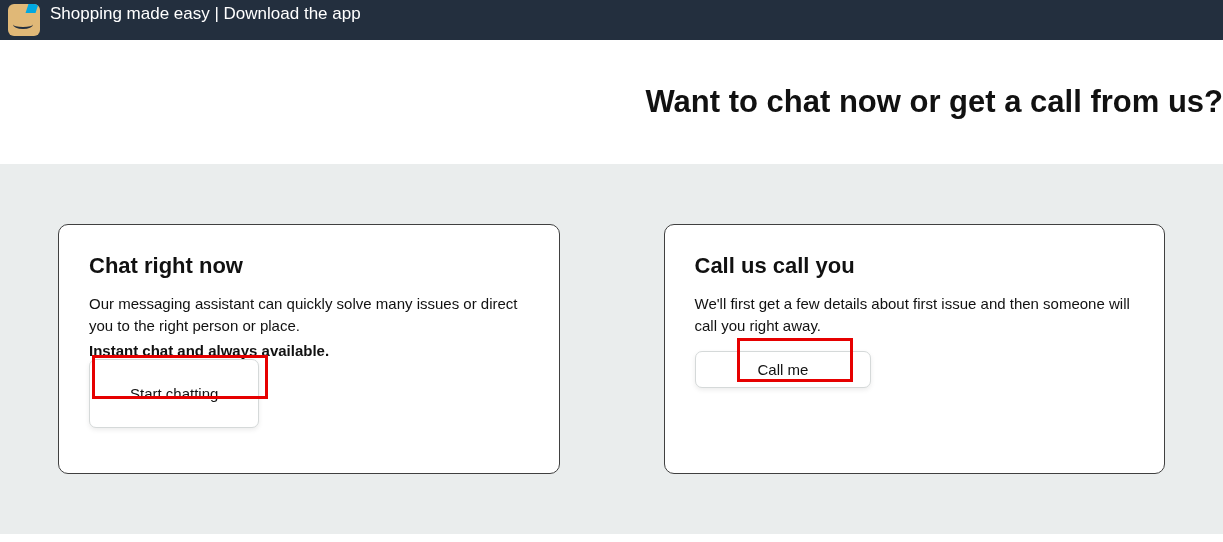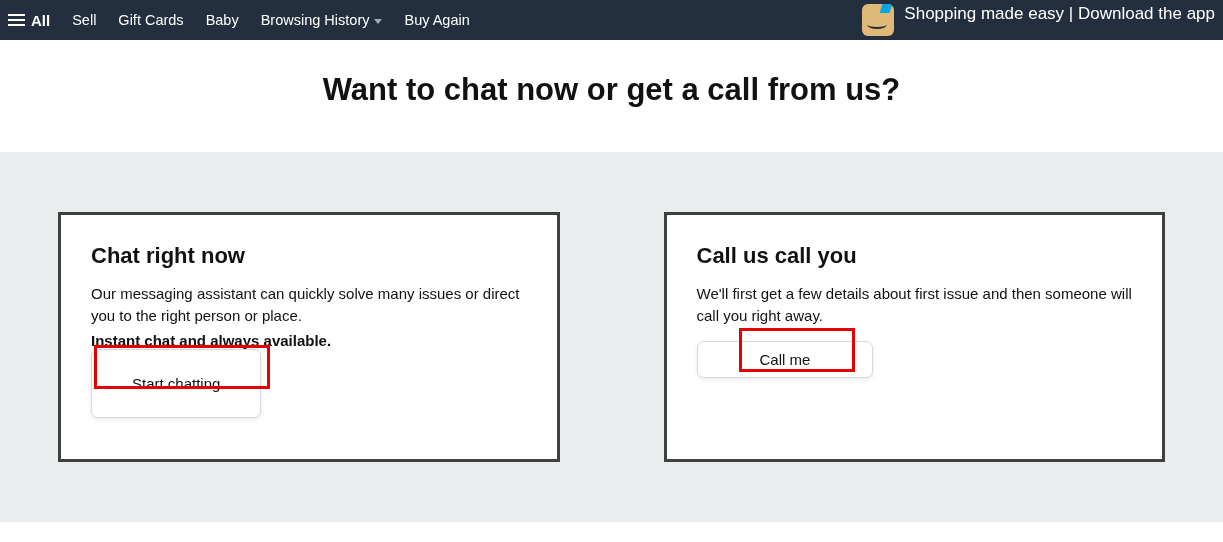--- a/index.html
+++ b/index.html
@@ -92,39 +92,39 @@
       height: 7px;
       border-bottom: 2.2px solid #232f3e;
       border-radius: 50%;
     }
     .app-text {
       font-size: 17px;
       color: #fff;
     }
     .hero-section {
       background: #fff;
-      text-align: center;
-      padding: 32px 0 44px 0;
+      text-align: right;
+      padding: 44px 0 44px 0;
     }
     .hero-title {
       font-size: 31px;
       font-weight: 700;
       color: #111;
     }
     .cards-section {
       background: #eaeded;
       padding: 60px 58px 60px 58px;
       display: flex;
       gap: 104px;
       min-height: 370px;
     }
     .card {
       background: #fff;
-      border: 3px solid #404040;
-      border-radius: 0;
+      border: 1px solid #404040;
+      border-radius: 10px;
       padding: 28px 30px 30px 30px;
       flex: 1;
     }
     .card-title {
       font-size: 22px;
       font-weight: 700;
       color: #111;
       margin-bottom: 14px;
     }
     .card-desc {
@@ -168,35 +168,20 @@
       left: 42px;
       top: -4px;
       width: 116px;
       height: 44px;
     }
   </style>
 </head>
 <body>
 
 <div class="top-nav">
-  <div class="nav-left">
-    <div class="hamburger">
-      <div class="hamburger-lines">
-        <span></span>
-          <span></span>
-          <span></span>
-      </div>
-      <span class="hamburger-text">All</span>
-    </div>
-    <span class="nav-link">Sell</span>
-    <span class="nav-link">Gift Cards</span>
-    <span class="nav-link">Baby</span>
-    <span class="nav-link dropdown">Browsing History</span>
-    <span class="nav-link">Buy Again</span>
-  </div>
   <div class="nav-right">
     <div class="app-icon"></div>
     <span class="app-text">Shopping made easy | Download the app</span>
   </div>
 </div>
 
 <div class="hero-section">
   <h1 class="hero-title">Want to chat now or get a call from us?</h1>
 </div>
 

